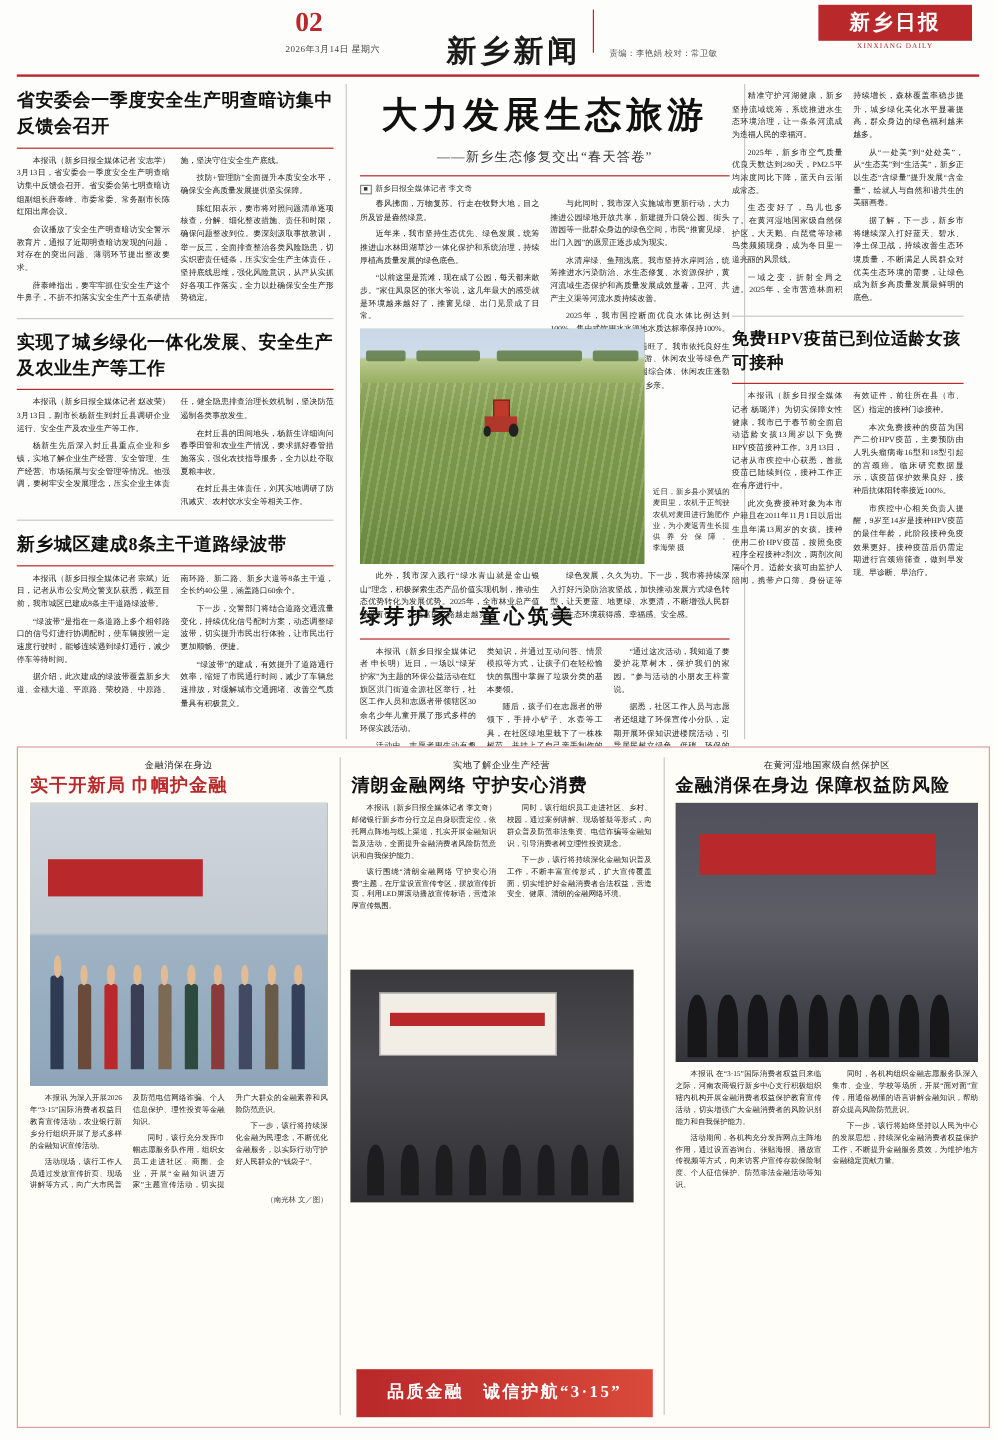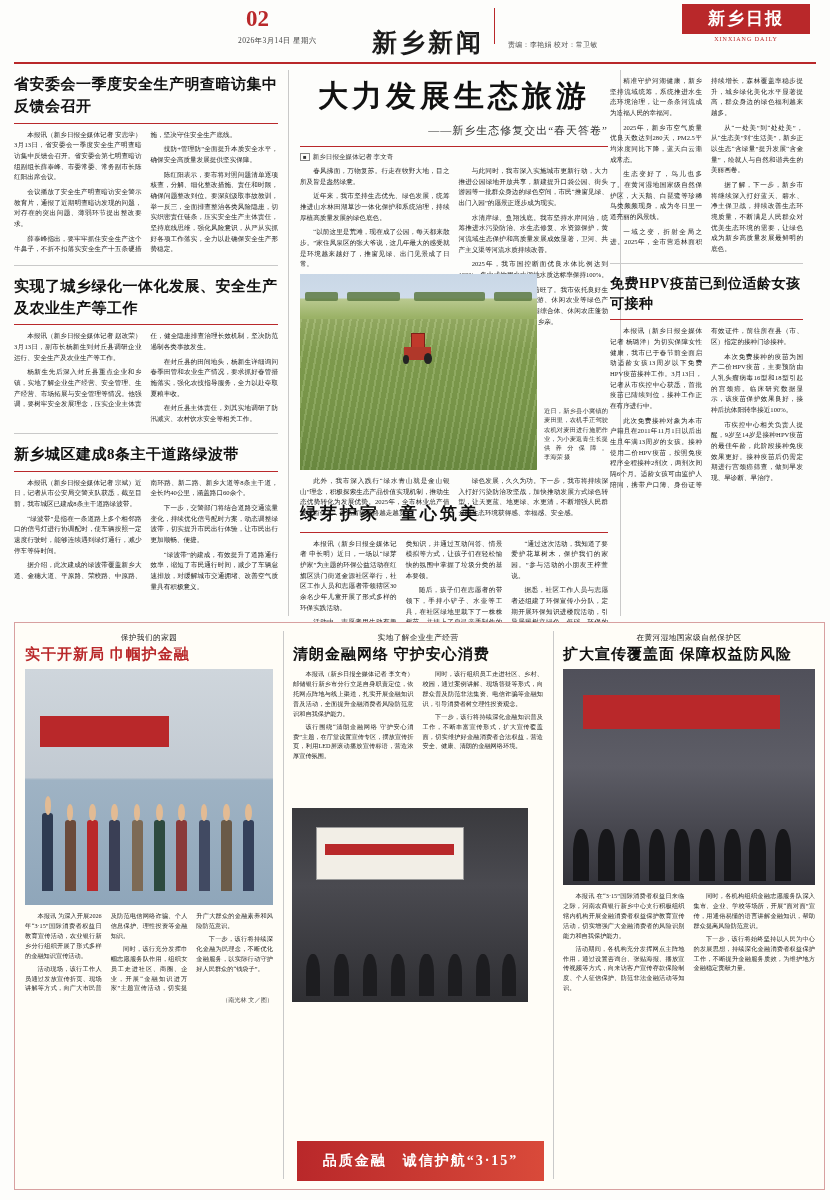--- a/index.html
+++ b/index.html
@@ -22,21 +22,21 @@
 
   .col{position:absolute;}
   h2.hl{font-size:15px;font-weight:bold;line-height:1.45;margin:0 0 5px 0;letter-spacing:.5px;}
   .rule-under{height:1px;background:#b9282a;margin:4px 0 6px 0;}
   p.body{font-size:6.6px;line-height:1.62;margin:0 0 4px 0;text-align:justify;text-indent:2em;color:#222;}
   .twocol{column-count:2;column-gap:9px;}
   .threecol{column-count:3;column-gap:9px;}
 
   
   .feat-title{font-size:30px;font-weight:bold;letter-spacing:4px;text-align:center;margin:0;color:#111;}
-  .feat-sub{font-size:11px;text-align:right;margin:6px 0 0 0;letter-spacing:1px;color:#333;}
+  .feat-sub{font-size:11px;text-align:center;margin:6px 0 0 0;letter-spacing:1px;color:#333;}
   .byline{font-size:6.6px;text-align:left;margin:6px 0 4px 0;color:#333;}
   .byline .box{display:inline-block;border:1px solid #888;padding:0 2px;margin-right:3px;font-size:6px;}
 
   
   .photo{position:relative;overflow:hidden;background:#7a8b56;}
   .cap{font-size:6.2px;line-height:1.5;color:#333;text-align:justify;}
 
   
   .field{position:absolute;left:0;top:0;width:100%;height:100%;
     background:
@@ -216,21 +216,21 @@
       </div>
     </div>
   </div>
 
   <div class="adzone">
 
     <div class="vrule" style="left:268px;top:8px;height:548px;"></div>
     <div class="vrule" style="left:538px;top:8px;height:548px;"></div>
 
     <div class="col" style="left:10px;top:6px;width:248px;">
-      <div class="adcol-title">保护我们的家园</div>
+      <div class="adcol-title">金融消保在身边</div>
       <div class="adcol-head red">实干开新局 巾帼护金融</div>
       <div class="photo" style="width:248px;height:236px;">
         <div class="gym">
           <div class="banner"></div>
           <div class="p" style="left:7%;background:#2e3b52;height:33%;">
               <div class="h"></div>
             </div>
           <div class="p" style="left:16%;background:#6b4a3a;">
               <div class="h"></div>
             </div>
@@ -275,21 +275,21 @@
       <div class="twocol" style="margin-top:4px;">
         <p class="tiny">本报讯（新乡日报全媒体记者 李文奇）邮储银行新乡市分行立足自身职责定位，依托网点阵地与线上渠道，扎实开展金融知识普及活动，全面提升金融消费者风险防范意识和自我保护能力。</p>
         <p class="tiny">该行围绕“清朗金融网络 守护安心消费”主题，在厅堂设置宣传专区，摆放宣传折页，利用LED屏滚动播放宣传标语，营造浓厚宣传氛围。</p>
         <p class="tiny">同时，该行组织员工走进社区、乡村、校园，通过案例讲解、现场答疑等形式，向群众普及防范非法集资、电信诈骗等金融知识，引导消费者树立理性投资观念。</p>
         <p class="tiny">下一步，该行将持续深化金融知识普及工作，不断丰富宣传形式，扩大宣传覆盖面，切实维护好金融消费者合法权益，营造安全、健康、清朗的金融网络环境。</p>
       </div>
     </div>
 
     <div class="col" style="left:548px;top:6px;width:252px;">
       <div class="adcol-title">在黄河湿地国家级自然保护区</div>
-      <div class="adcol-head">扩大宣传覆盖面 保障权益防风险</div>
+      <div class="adcol-head">金融消保在身边 保障权益防风险</div>
       <div class="photo" style="width:252px;height:216px;">
         <div class="meet2">
           <div class="redbanner"></div>
           <div class="head" style="left:4%;"></div>
           <div class="head" style="left:14%;"></div>
           <div class="head" style="left:24%;"></div>
           <div class="head" style="left:34%;"></div>
           <div class="head" style="left:44%;"></div>
           <div class="head" style="left:54%;"></div>
           <div class="head" style="left:64%;"></div>

